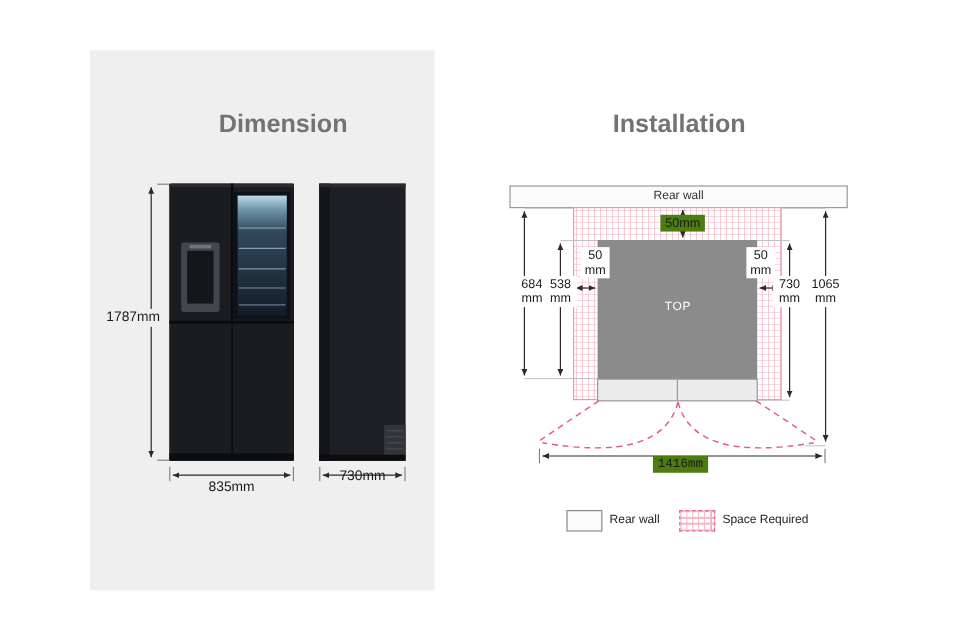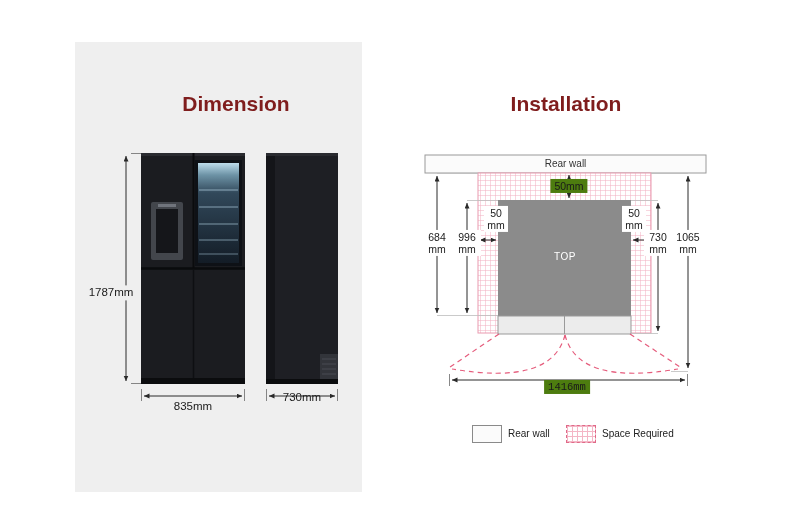--- a/index.html
+++ b/index.html
@@ -8,30 +8,30 @@
     position:relative; width:800px; height:531px; background:#ffffff;
     font-family:"Liberation Sans", sans-serif; overflow:hidden;
   }
   .panel-left {
     position:absolute; left:75px; top:42px; width:287px; height:450px;
     background:#efefef;
   }
   svg.art { position:absolute; left:0; top:0; }
   .title {
     position:absolute; transform:translateX(-50%);
-    font-size:21px; font-weight:700; color:#7f1d1d;
+    font-size:21px; font-weight:700; color:#737373;
   }
   .lbl {
     position:absolute; transform:translate(-50%,-50%);
     font-size:11.5px; color:#1a1a1a; text-align:center; line-height:1.15;
     white-space:nowrap;
   }
   .lbl.wrap { white-space:normal; font-size:10.5px; background:#fff; padding:1px 0; }
   .lbl.bgw { background:#4d7c0f; padding:1px 4px; font-size:10.5px; }
-  .lbl.bgg { background:#efefef; padding:1px 3px;margin-top:28px; }
+  .lbl.bgg { background:#efefef; padding:1px 3px; }
   .w24 { width:24px; } .w28 { width:28px; } .w30 { width:30px; } .w34 { width:34px; }
   .rearwall-text {
     position:absolute; left:425px; top:155px; width:281px; height:18px;
     font-size:10px; color:#333; text-align:center; line-height:18px;
   }
   .top-text {
     position:absolute; transform:translate(-50%,-50%);
     font-size:10px; color:#ffffff; letter-spacing:.5px;
   }
   .legend-swatch { position:absolute; width:30px; height:18px; }
@@ -168,22 +168,22 @@
   <div class="title" style="left:566px; top:92px;">Installation</div>
 
   <div class="lbl bgg" style="left:111px; top:265px;">1787mm</div>
   <div class="lbl" style="left:193px; top:407px;text-align:center;">835mm</div>
   <div class="lbl" style="left:302px; top:398px;">730mm</div>
 
   <div class="rearwall-text">Rear wall</div>
   <div class="lbl bgw" style="left:569px; top:186px;">50mm</div>
   <div class="lbl wrap w24" style="left:496px; top:219px;">50 mm</div>
   <div class="lbl wrap w24" style="left:634px; top:219px;">50 mm</div>
-  <div class="lbl wrap w30" style="left:437px; top:243px;">684 mm</div>
-  <div class="lbl wrap w28" style="left:467px; top:243px;">996 mm</div>
+  <div class="lbl wrap w30" style="left:437px; top:243px;text-align:right;">684 mm</div>
+  <div class="lbl wrap w28" style="left:467px; top:243px;">538 mm</div>
   <div class="lbl wrap w28" style="left:658px; top:243px;">730 mm</div>
   <div class="lbl wrap w34" style="left:688px; top:243px;">1065 mm</div>
   <div class="top-text" style="left:565px; top:256px;">TOP</div>
   <div class="lbl bgw" style="left:567px; top:387px;font-family:Liberation Mono, monospace;">1416mm</div>
 
   <div class="legend-swatch rear" style="left:472px; top:425px;"></div>
   <div class="legend-label" style="left:508px; top:425px;">Rear wall</div>
   <div class="legend-swatch space" style="left:566px; top:425px;"></div>
   <div class="legend-label" style="left:602px; top:425px;">Space Required</div>
 

